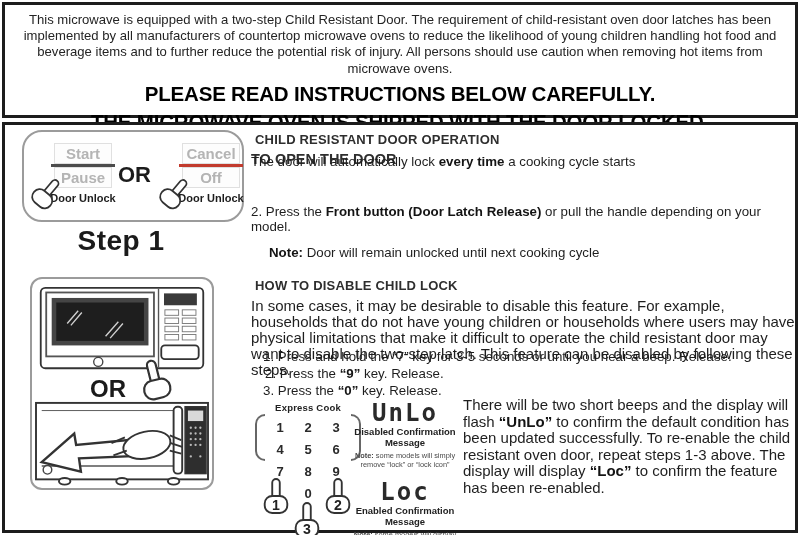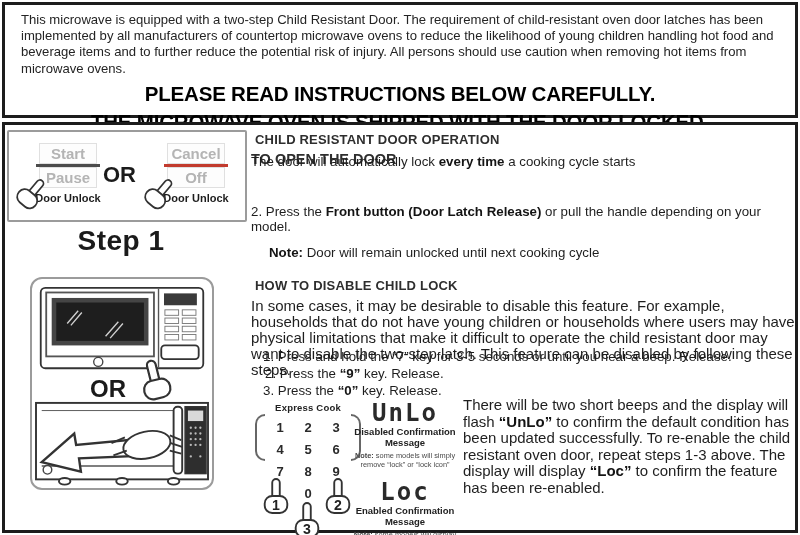--- a/index.html
+++ b/index.html
@@ -3,30 +3,30 @@
 <meta charset="utf-8">
 <style>
   * { margin:0; padding:0; box-sizing:border-box; }
   html,body { width:800px; height:535px; background:#fff; }
   body { font-family:"Liberation Sans", sans-serif; color:#1e1e1e; }
   .page { position:relative; width:800px; height:535px; background:#fff; overflow:hidden; }
 
   
   .box-top { position:absolute; left:2px; top:2px; width:796px; height:116px;
              border:3px solid #1c1c1c; background:#fff; }
-  .intro-para { margin:7px 16px 3px; font-size:13.1px; line-height:1.24; text-align:left; color:#242424; }
+  .intro-para { margin:7px 16px 3px; font-size:13.1px; line-height:1.24; text-align:center; color:#242424; }
   .main-title { text-align:center; font-weight:bold; font-size:20.5px; color:#000000; line-height:1.38; letter-spacing:-0.2px; }
 
   
   .box-main { position:absolute; left:2px; top:122px; width:796px; height:411px;
               border:3px solid #1c1c1c; background:#fff; }
 
   
-  .step1-box { position:absolute; left:2px; top:5px; width:240px; height:92px;
-               border:2px solid #9b9b9b; border-radius:2px; }
+  .step1-box { position:absolute; left:17px; top:5px; width:222px; height:92px;
+               border:2px solid #9b9b9b; border-radius:20px; }
   .panel-btn { position:absolute; top:11px; width:58px; }
   .panel-btn .lbl { display:block; border:1px solid #e0e0e0; color:#b4b4b4; font-weight:bold;
                     font-size:15px; line-height:19px; height:21px; text-align:center; background:#fdfdfd; }
   .panel-btn .line { display:block; height:3px; margin:0 -3px; }
   .panel-btn .cap { display:block; width:78px; margin:4px 0 0 -10px; text-align:center;
                     font-size:11px; font-weight:bold; color:#1d1d1d; white-space:nowrap; }
   .or-text { position:absolute; font-weight:800; color:#1b1b1b; }
   .step-label { position:absolute; left:0; width:232px; text-align:center;
                 font-weight:bold; font-size:28px; color:#1b1b1b; letter-spacing:0.5px; }
   .step2-box { position:absolute; left:25px; top:152px; width:184px; height:213px;

